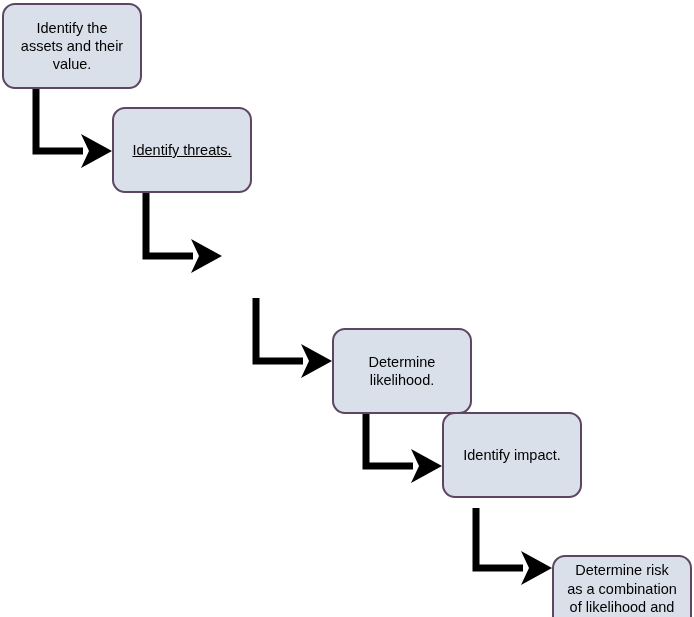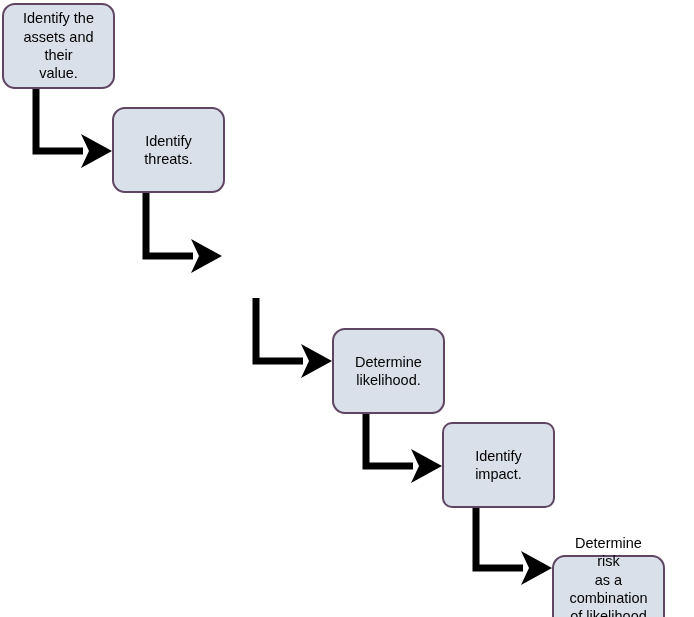--- a/index.html
+++ b/index.html
@@ -20,21 +20,21 @@
   #connector-layer {
     position: absolute;
     left: 0;
     top: 0;
     width: 694px;
     height: 617px;
   }
   .process-box {
     position: absolute;
     box-sizing: border-box;
-    width: 113px;
+    width: 140px;
     height: 86px;
     border: 2px solid #5e4562;
     border-radius: 13px;
     background: #dae0ea;
     display: flex;
     align-items: center;
     justify-content: center;
     padding: 4px 9px;
   }
   .process-box-label {
@@ -73,31 +73,31 @@
         <path d="M 552 568 L 521 551 L 529 568 L 521 585 Z" fill="#000000"></path>
       </g>
     </svg>
 
   <div class="process-box" style="left: 2px; top: 3px;">
     <span class="process-box-label">Identify the
 assets and their
 value.</span>
   </div>
 
-  <div class="process-box" style="left: 112px; top: 107px;">
+  <div class="process-box" style="left: 112px; top: 107px; text-decoration: underline;">
     <span class="process-box-label">Identify threats.</span>
   </div>
 
 
   <div class="process-box" style="left: 332px; top: 328px;">
     <span class="process-box-label">Determine
 likelihood.</span>
   </div>
 
-  <div class="process-box" style="left: 442px; top: 422px; border-radius: 10px;">
+  <div class="process-box" style="left: 442px; top: 412px;">
     <span class="process-box-label">Identify impact.</span>
   </div>
 
   <div class="process-box" style="left: 552px; top: 515px; margin-top: 40px;">
     <span class="process-box-label">Determine risk
 as a combination
 of likelihood and
 impact.</span>
   </div>
 

